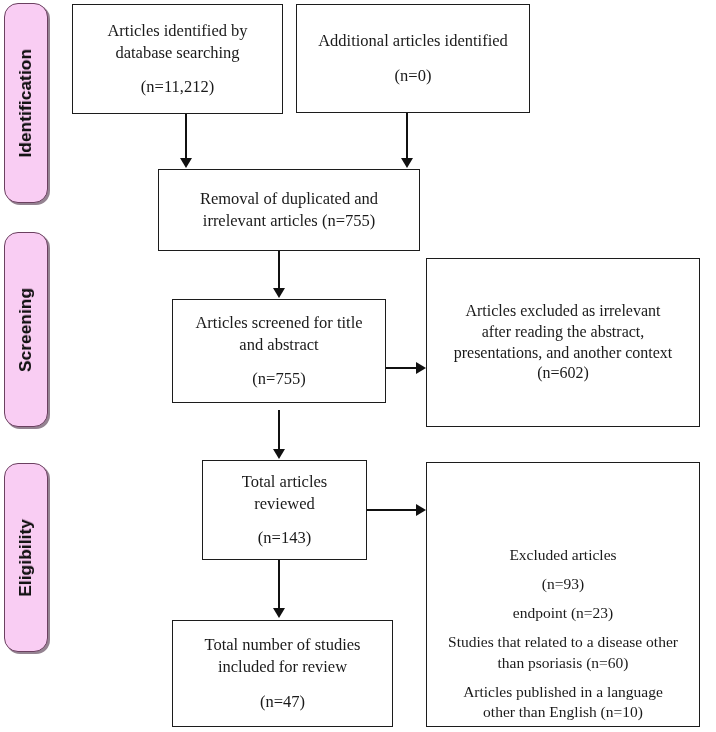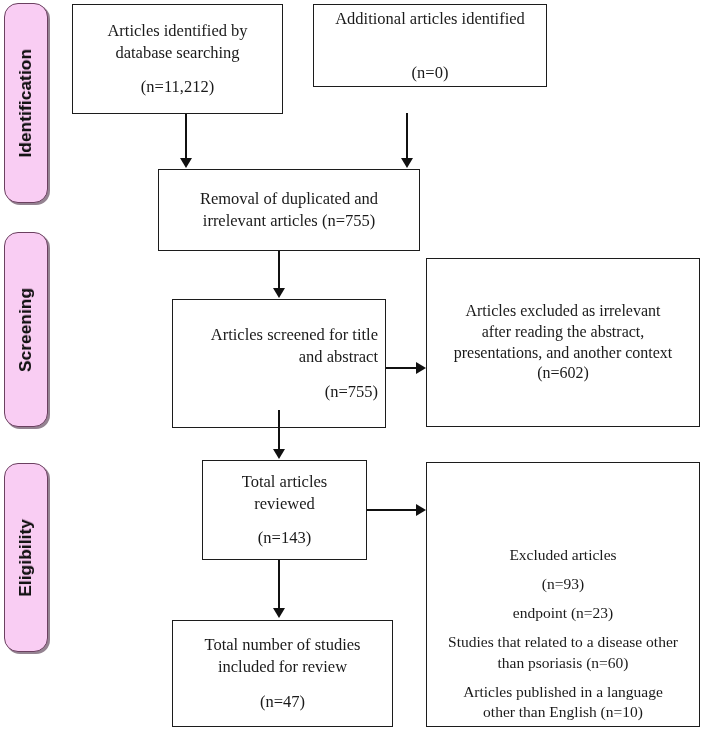--- a/index.html
+++ b/index.html
@@ -121,41 +121,41 @@
     <span class="stage-label">Eligibility</span>
   </div>
 
   <div class="flow-box" id="box-identified" style="left:72px; top:4px; width:211px; height:110px;">
     <span class="line">Articles identified by</span>
     <span class="line">database searching</span>
     <span class="gap"></span>
     <span class="line">(n=11,212)</span>
   </div>
 
-  <div class="flow-box" id="box-additional" style="left:313px; top:4px; width:234px; height:83px;gap:16px;">
+  <div class="flow-box" id="box-additional" style="left:296px; top:4px; width:234px; height:109px;">
     <span class="line">Additional articles identified</span>
     <span class="gap"></span>
     <span class="line">(n=0)</span>
   </div>
 
   <div class="conn v" style="left:185px; top:114px; height:47px;"></div>
   <div class="arrowhead down" style="left:180px; top:158px;"></div>
 
   <div class="conn v" style="left:406px; top:113px; height:48px;"></div>
   <div class="arrowhead down" style="left:401px; top:158px;"></div>
 
   <div class="flow-box" id="box-removal" style="left:158px; top:169px; width:262px; height:82px;">
     <span class="line">Removal of duplicated and</span>
     <span class="line">irrelevant articles (n=755)</span>
   </div>
 
   <div class="conn v" style="left:278px; top:251px; height:39px;"></div>
   <div class="arrowhead down" style="left:273px; top:288px;"></div>
 
-  <div class="flow-box" id="box-screened" style="left:172px; top:299px; width:214px; height:129px;align-items:flex-end;">
+  <div class="flow-box" id="box-screened" style="left:172px; top:299px; width:214px; height:104px;">
     <span class="line">Articles screened for title</span>
     <span class="line">and abstract</span>
     <span class="gap"></span>
     <span class="line">(n=755)</span>
   </div>
 
   <div class="conn h" style="left:386px; top:367px; width:32px;"></div>
   <div class="arrowhead right" style="left:416px; top:362px;"></div>
 
   <div class="flow-box" id="box-excluded-screening" style="left:426px; top:258px; width:274px; height:169px;">

